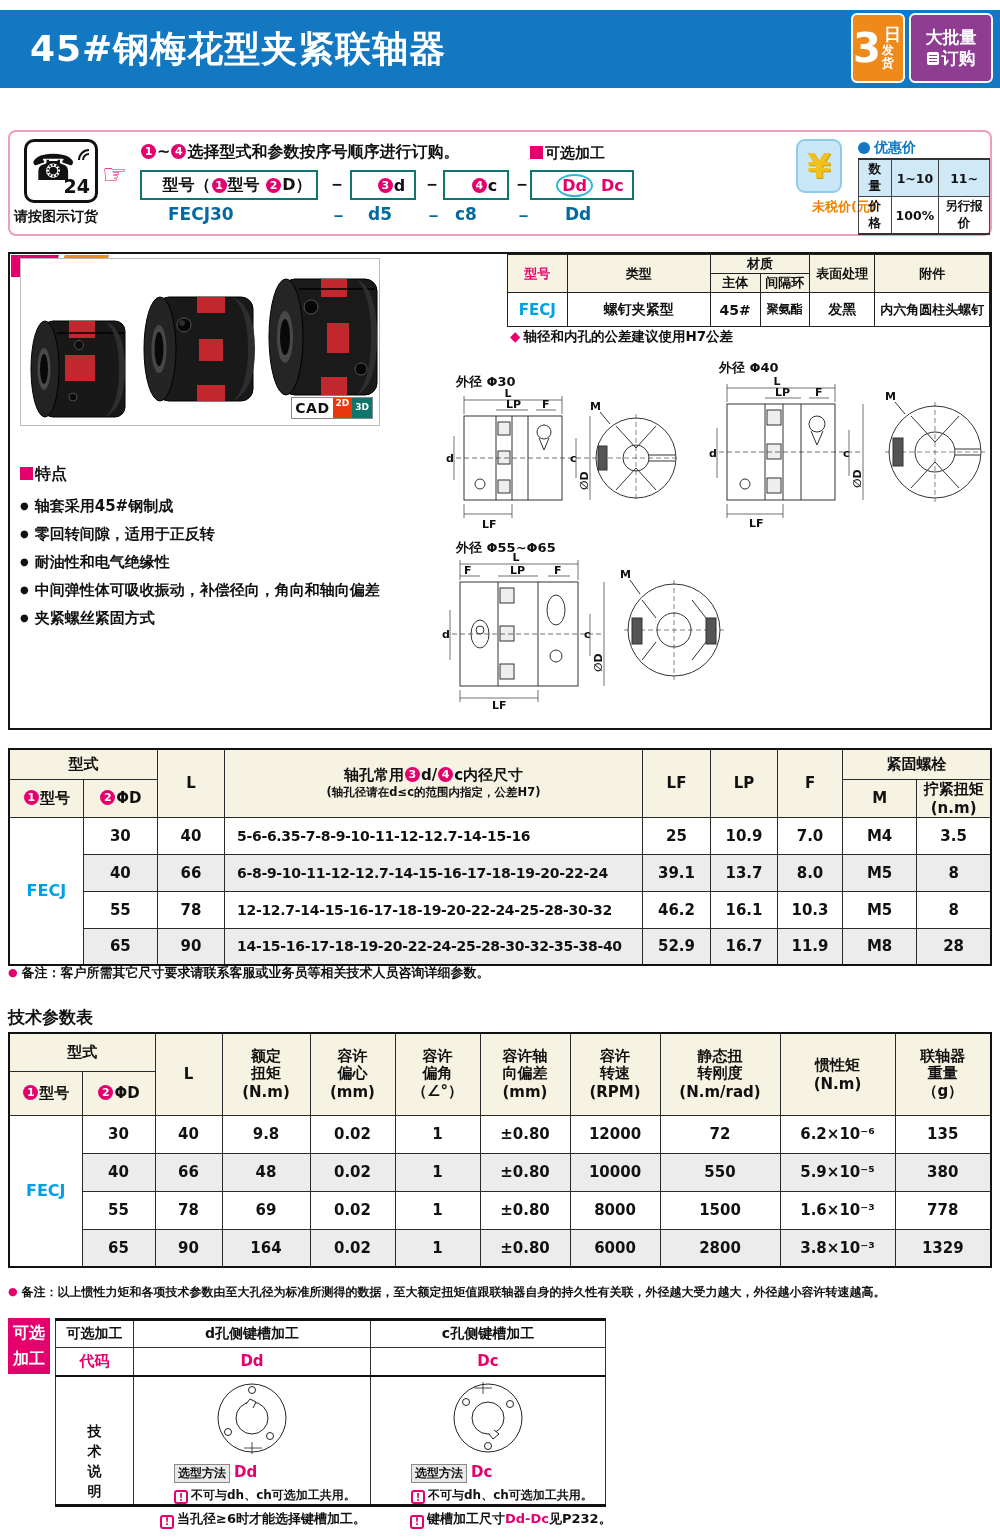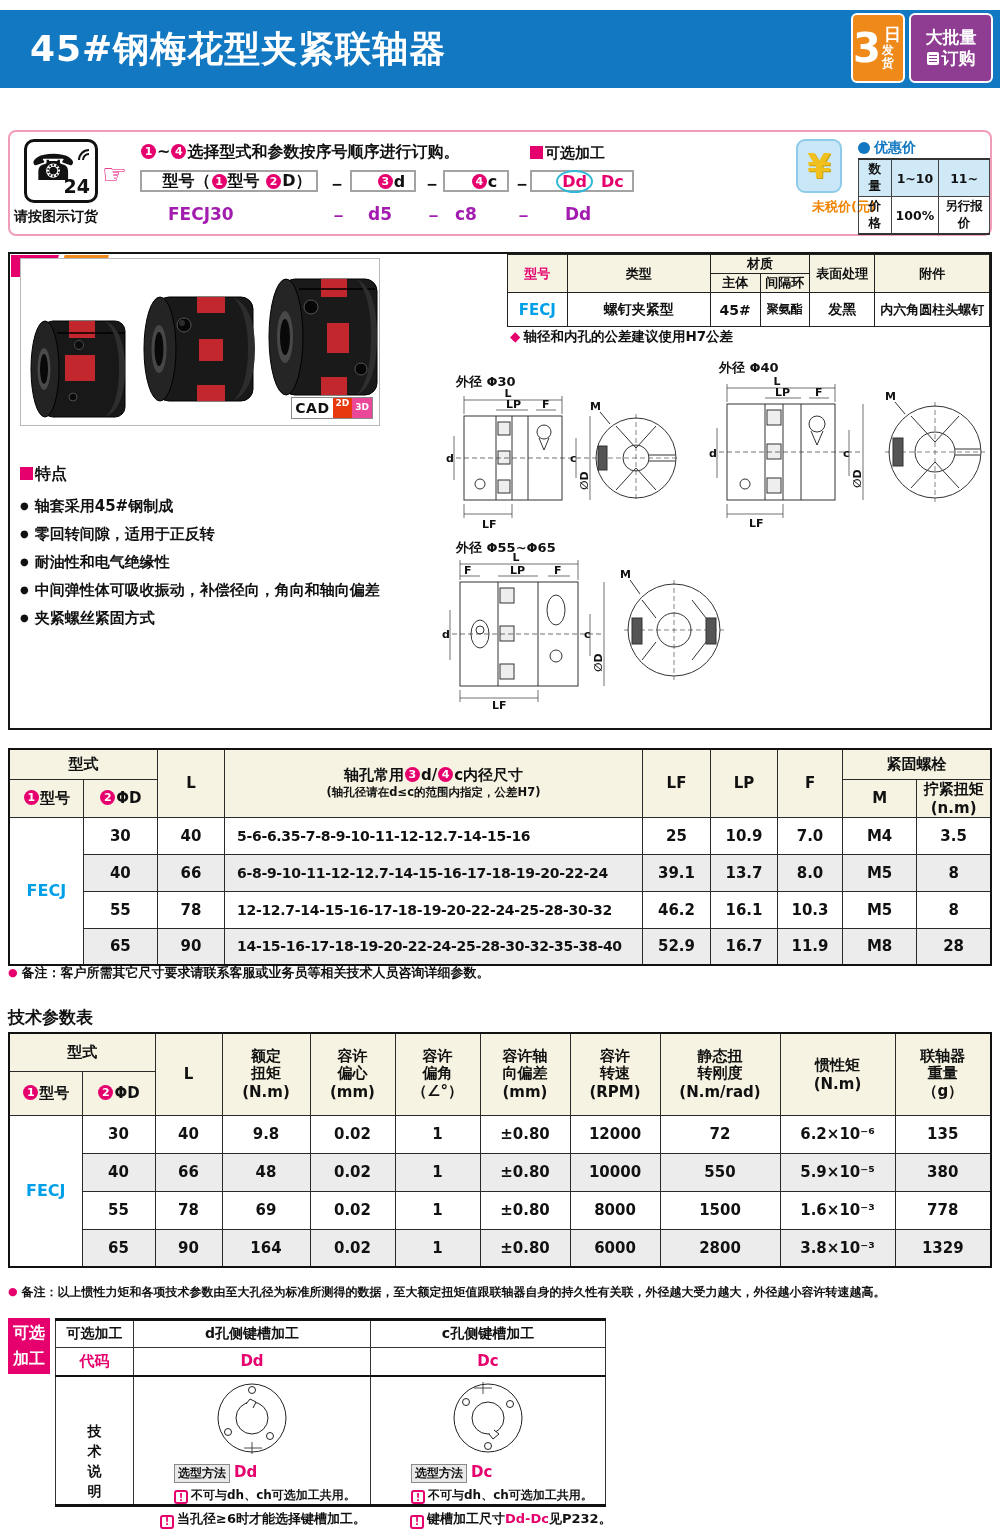--- a/index.html
+++ b/index.html
@@ -26,47 +26,47 @@
   
   .order { left:8px; top:130px; width:984px; height:106px; border:2px solid #ef9db8; border-radius:8px; background:#fff; }
   .phone { left:14px; top:7px; width:74px; height:64px; border:3px solid #111; border-radius:10px; }
   .phone-glyph { position:absolute; left:4px; top:8px; font-size:36px; line-height:1; color:#111; }
   .phone-24 { position:absolute; right:5px; bottom:3px; font-size:19px; font-weight:bold; color:#111; }
   .phone-waves { position:absolute; right:2px; top:2px; }
   .phone-caption { left:4px; top:76px; width:110px; font-size:14px; font-weight:bold; }
   .hand { left:92px; top:26px; color:#e5006e; font-size:28px; font-weight:bold; }
   .cnum { display:inline-flex; width:15px; height:15px; border-radius:50%; background:#e5006e; color:#fff; font-size:11px; font-weight:bold; align-items:center; justify-content:center; vertical-align:2px; margin:0 1px; }
   .order-line1 { left:130px; top:10px; font-size:16px; font-weight:bold; }
-  .fmt-box { top:38px; height:22px; border:2px solid #a3a3a3; background:#fff; display:flex; align-items:center; justify-content:center; font-size:16px; font-weight:bold;padding-left:16px; }
+  .fmt-box { top:38px; height:30px; border:2px solid #0f766e; background:#fff; display:flex; align-items:center; justify-content:center; font-size:16px; font-weight:bold;padding-left:16px; }
   .fmt-dash { top:40px; font-size:18px; font-weight:bold; }
   .opt-lbl { left:520px; top:12px; font-size:15px; font-weight:bold; }
   .sq { display:inline-block; width:13px; height:13px; background:#e5006e; vertical-align:-1px; margin-right:2px; }
   .dd-oval { border:2px solid #31b8d8; border-radius:50%; padding:0 4px; color:#e5006e; }
   .dc-pink { color:#e5006e; margin-left:8px; }
-  .example { top:72px; font-size:17px; font-weight:bold; color:#a21caf; }
+  .example { top:72px; font-size:17px; font-weight:bold; color:#0369a1; }
   .yenbox { left:786px; top:7px; width:46px; height:54px; background:#c9e7f6; border:2px solid #8ecbea; border-radius:9px; display:flex; align-items:center; justify-content:center; }
   .yen { color:#f0c11e; font-size:34px; font-weight:bold; text-shadow:1px 1px 0 #caa10a; }
   .notax { left:774px; top:66px; width:120px; font-size:13px; font-weight:bold; color:#f08300; text-align:center; }
   .price-title { left:848px; top:7px; font-size:14px; font-weight:bold; color:#1278c1; display:flex; align-items:center; gap:4px; }
   .bluedot { width:12px; height:12px; border-radius:50%; background:#1278c1; display:inline-block; }
   .price-table { left:848px; top:26px; border-collapse:collapse; }
   .price-table td { border:1px solid #444; font-size:12.5px; font-weight:bold; text-align:center; padding:1px 4px; }
   .price-table tr:first-child td { background:#cfe9f7; border-top:2px solid #333; }
   .price-table tr:last-child td { border-bottom:2px solid #333; }
 
   
   .prod { left:8px; top:252px; width:984px; height:478px; border:2px solid #151515; background:#fff; }
   .tag1 { left:1px; top:1px; width:48px; height:22px; background:#e5006e; color:#fff; font-size:14px; font-weight:bold; text-align:center; line-height:22px; clip-path:polygon(0 0,100% 0,85% 100%,0 100%); }
   .tag2 { left:47px; top:1px; width:52px; height:22px; background:#ef8a1a; color:#fff; font-size:14px; font-weight:bold; text-align:center; line-height:22px; clip-path:polygon(15% 0,100% 0,88% 100%,0 100%); }
   .photo { left:10px; top:4px; width:360px; height:168px; background:#fff; border:1px solid #b9b9b9; }
   .cad { position:absolute; right:6px; bottom:6px; display:flex; align-items:stretch; border:1.5px solid #8a8a8a; background:#fff; }
   .cad-txt { font-size:14px; font-weight:bold; padding:2px 3px; letter-spacing:0.5px; }
   .cad-col { display:flex; }
   .cad-2d { background:#e8380d; color:#fff; font-size:9px; font-weight:bold; padding:0 3px; line-height:11px; }
-  .cad-3d { background:#ec4899; color:#fff; font-size:9px; font-weight:bold; padding:4px 3px; line-height:11px; }
+  .cad-3d { background:#0f766e; color:#fff; font-size:9px; font-weight:bold; padding:4px 3px; line-height:11px; }
 
   .mat-wrap { left:497px; top:0px; }
   .mat { border-collapse:collapse; table-layout:fixed; }
   .mat th, .mat td { border:1.5px solid #222; text-align:center; overflow:hidden; }
   .mat th { background:#f6f3e2; font-size:13px; padding:0 1px; }
   .mat td { font-size:14px; font-weight:bold; background:#fff; }
   .mat-note { left:500px; top:74px; font-size:13.5px; font-weight:bold; }
   .diamond { color:#e5006e; margin-right:3px; }
 
   .feat-title { left:10px; top:210px; font-size:16px; font-weight:bold; }

